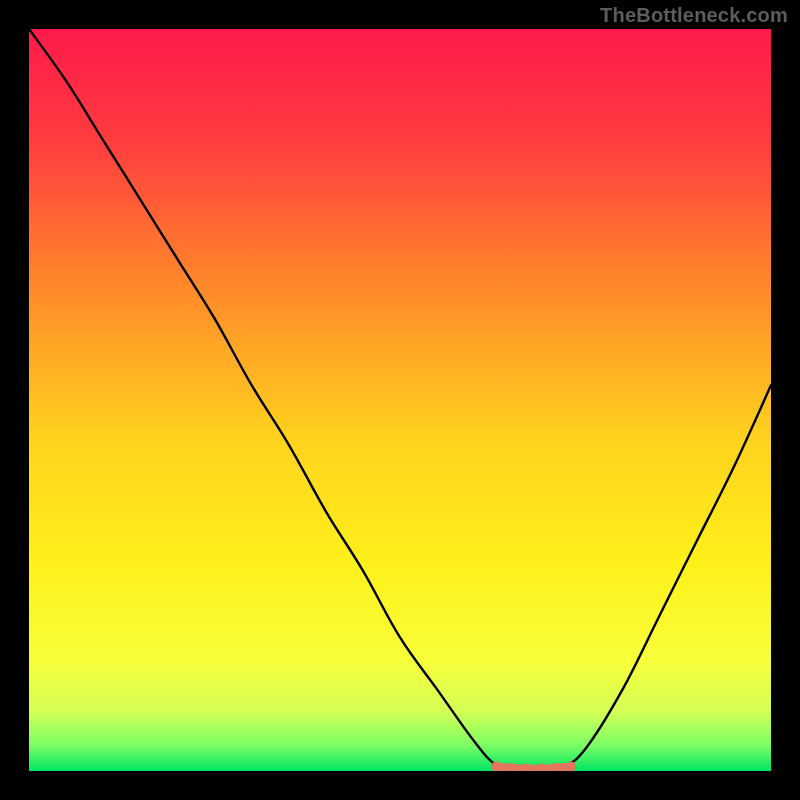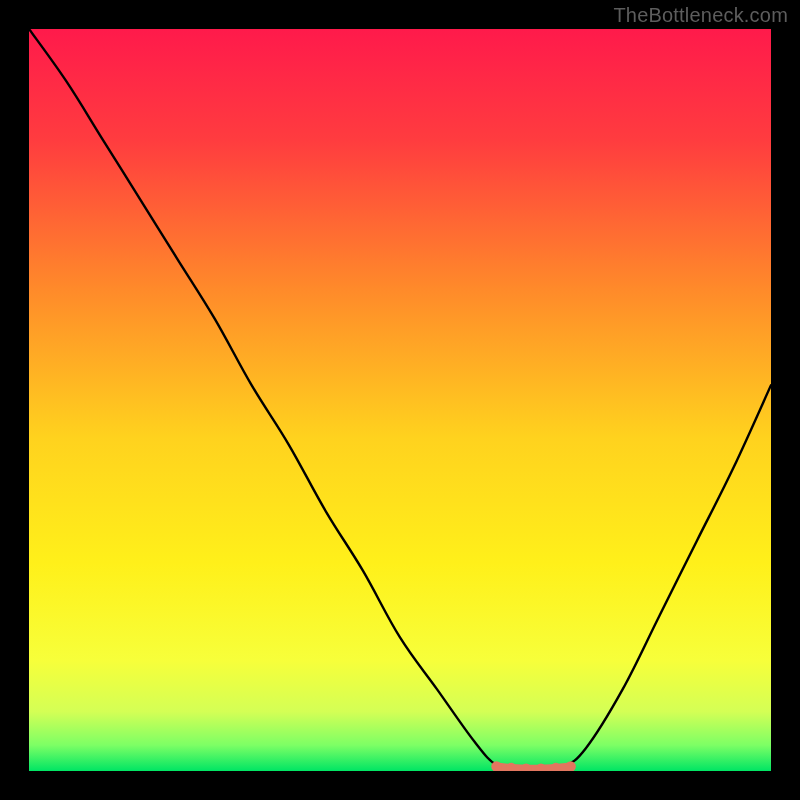--- a/index.html
+++ b/index.html
@@ -9,21 +9,21 @@
     top: 0; left: 0;
     width: 800px; height: 800px;
     background: #000;
   }
   .watermark {
     position: absolute;
     top: 4px;
     right: 12px;
     color: #5d5d5d;
     font-size: 20px;
-    font-weight: 400;
+    font-weight: 700;
     letter-spacing: 0.2px;
     z-index: 5;
   }
   .plot {
     position: absolute;
     left: 29px;
     top: 29px;
     width: 742px;
     height: 742px;
     overflow: hidden;

